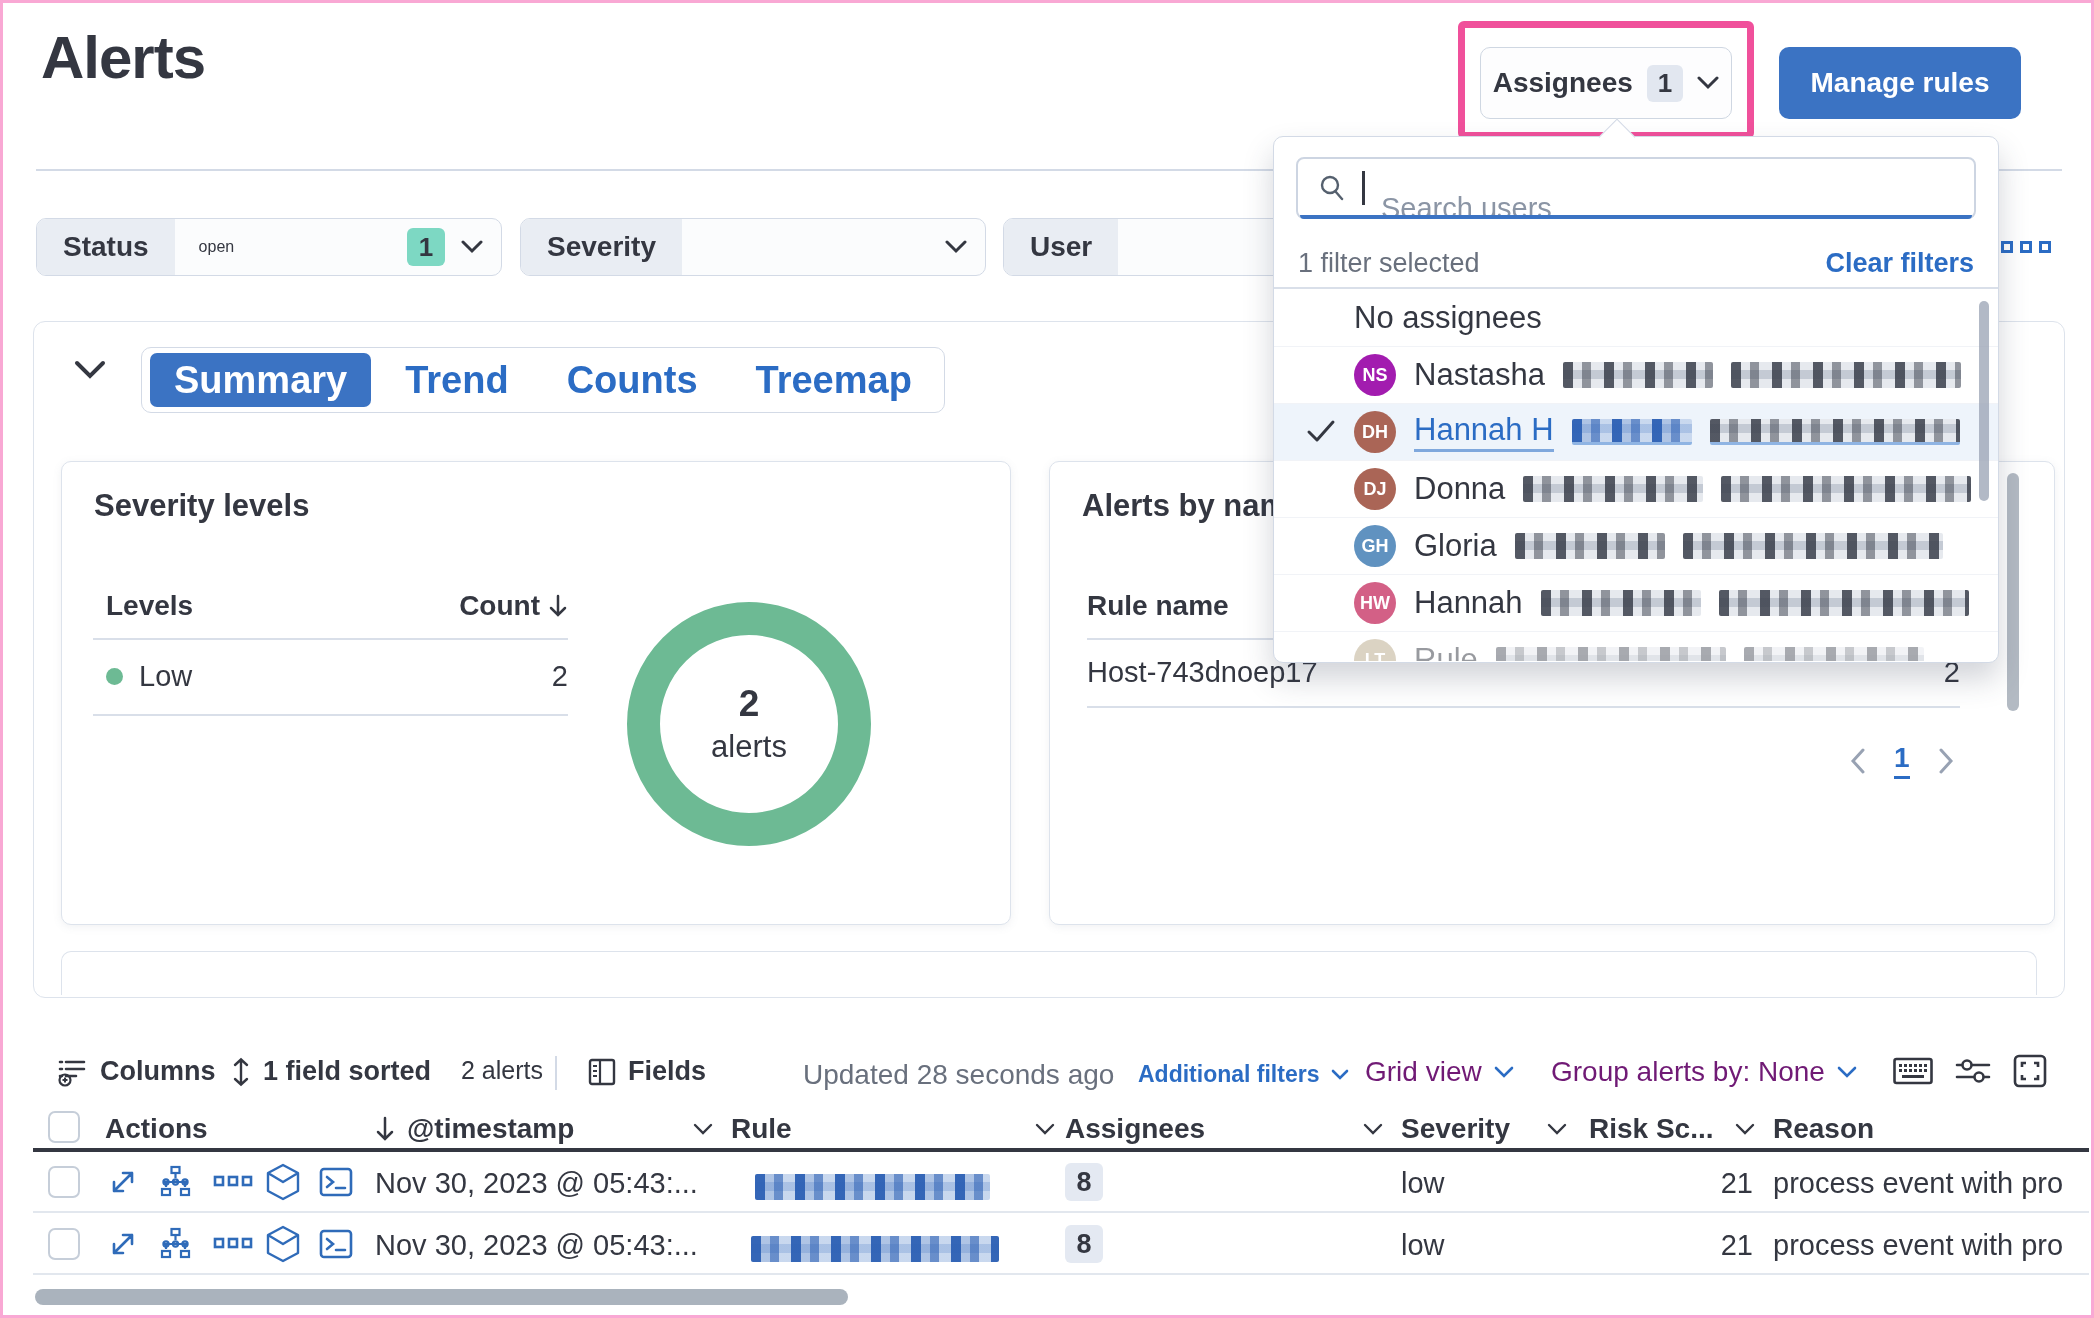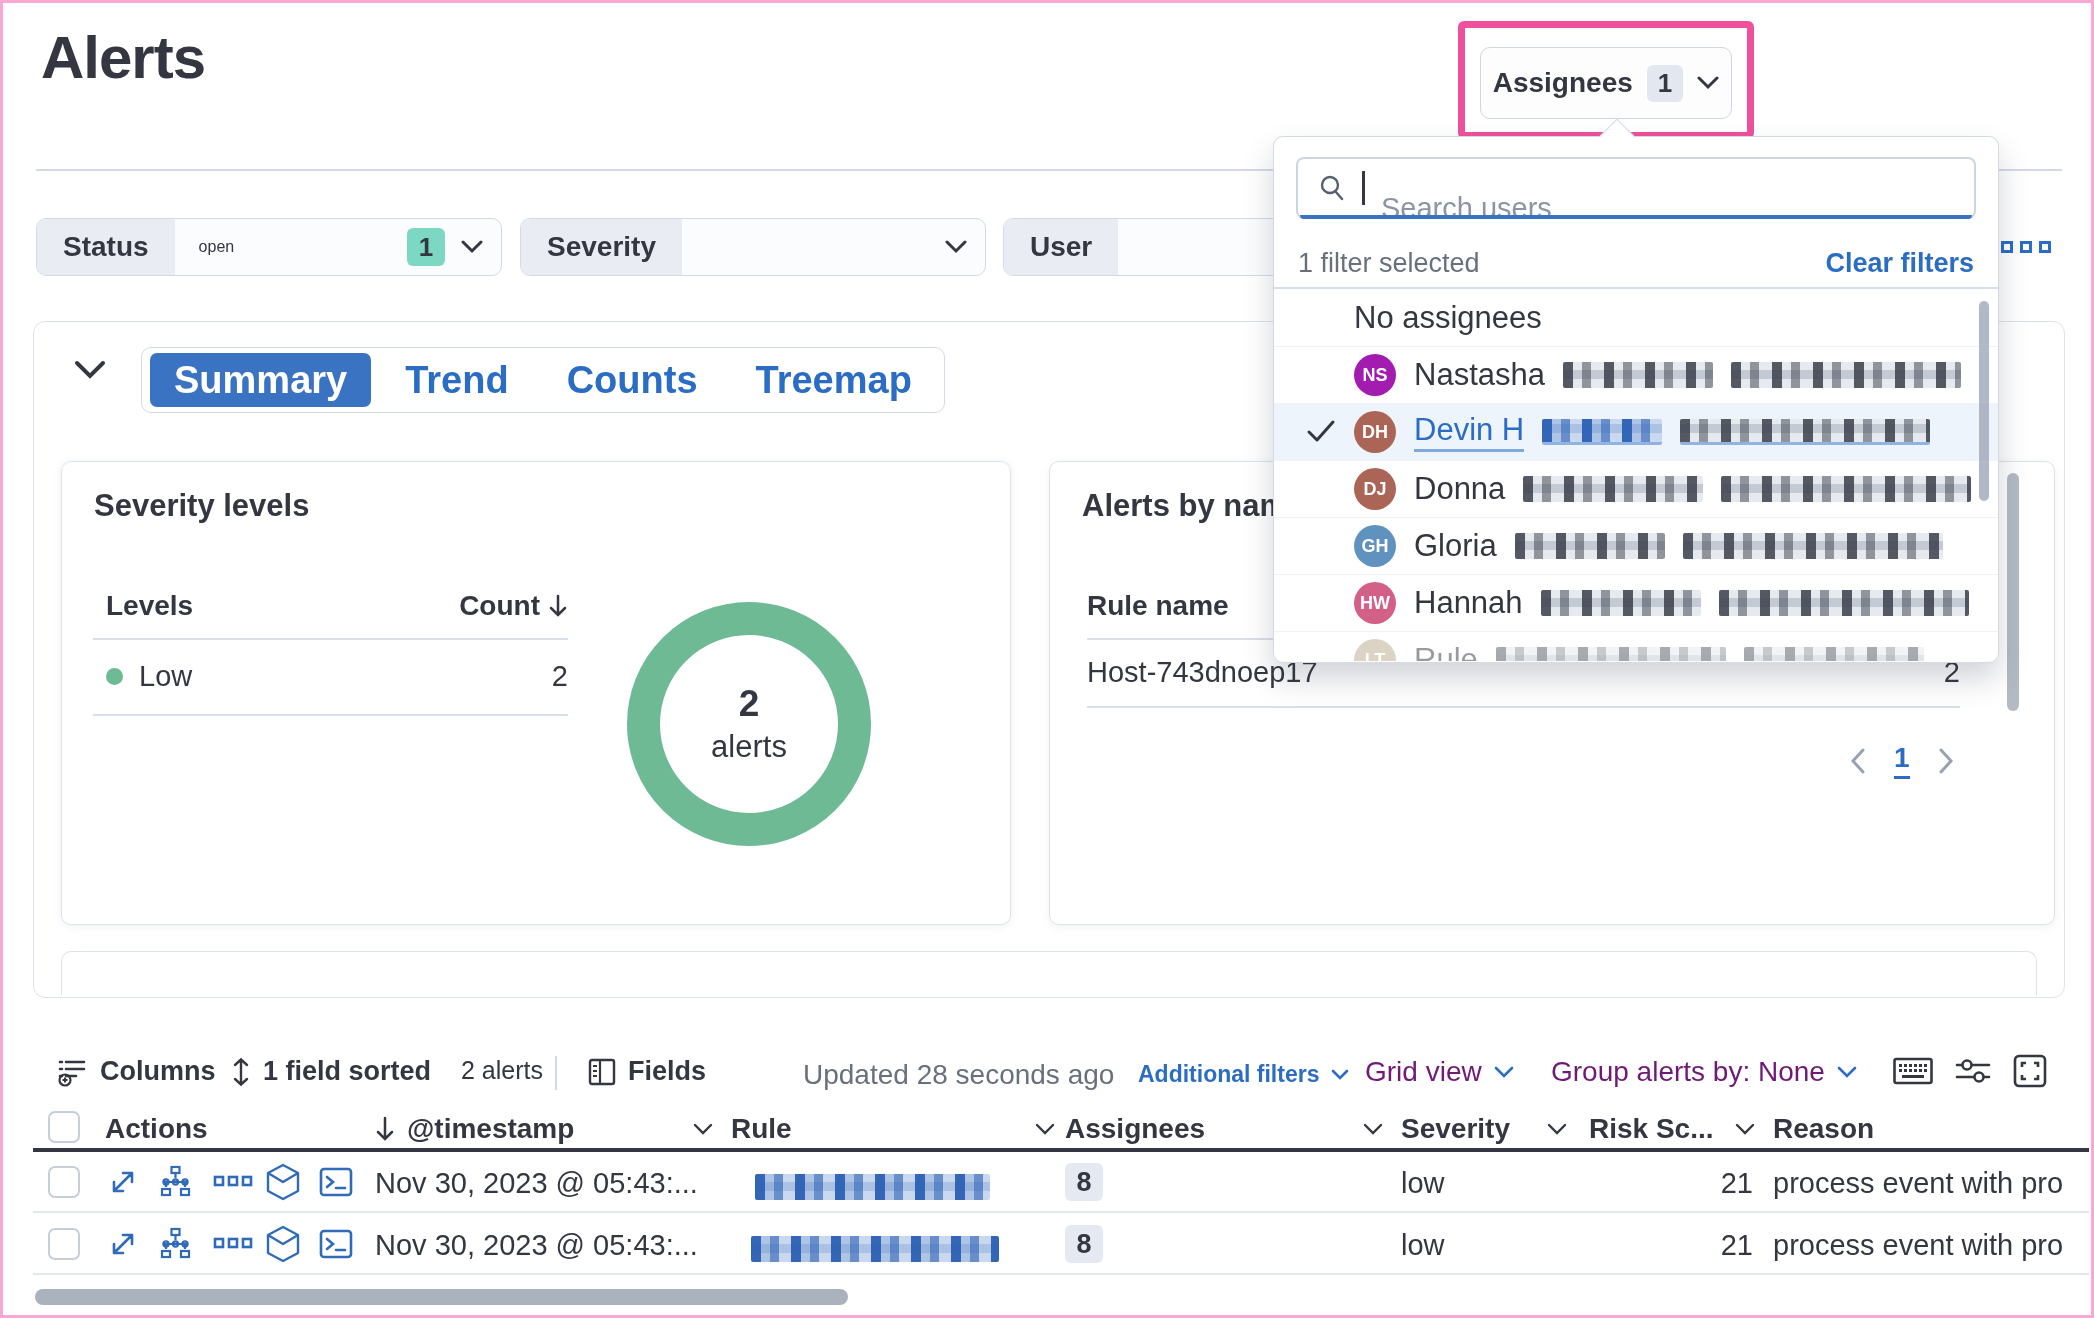--- a/index.html
+++ b/index.html
@@ -142,20 +142,23 @@
   <div class="abs hl-box"></div>
   <div class="abs assignees-btn">
     <span>Assignees</span>
     <span class="count-badge">1</span>
     <span class="icon">
       <svg width="22" height="14" viewBox="0 0 22 14">
           <path d="M2 2 L11 11 L20 2" fill="none" stroke="#343741" stroke-width="3" stroke-linecap="round"></path>
         </svg>
     </span>
   </div>
+  <div class="abs manage-btn">
+    <span>Manage rules</span>
+  </div>
   <div class="abs top-divider"></div>
 
   <div class="abs filter-group" style="left:33px;width:466px;">
     <div class="fg-label">Status</div>
     <div class="fg-value">open</div>
     <div class="fg-right">
       <span class="teal-badge" style="background-color: rgb(125, 216, 195);">1</span>
       <span class="icon">
         <svg width="22" height="14" viewBox="0 0 22 14">
             <path d="M2 2 L11 11 L20 2" fill="none" stroke="#343741" stroke-width="3" stroke-linecap="round"></path>
@@ -512,21 +515,21 @@
         <span class="redact" style="width:150px;"></span>
         <span class="redact" style="width:230px;"></span>
       </div>
       <div class="pop-item selected">
         <span class="check-pos icon">
           <svg width="30" height="26" viewBox="0 0 30 26">
               <path d="M3 14 L11 22 L27 4" fill="none" stroke="#343741" stroke-width="3" stroke-linecap="round" stroke-linejoin="round"></path>
             </svg>
         </span>
         <span class="avatar" style="background-color: rgb(170, 101, 86);">DH</span>
-        <span class="sel-name">Devin H</span>
+        <span class="sel-name">Hannah H</span>
         <span class="redact redact-blue u-line" style="width:120px;"></span>
         <span class="redact u-line" style="width:250px;"></span>
       </div>
       <div class="pop-item">
         <span class="avatar" style="background-color: rgb(170, 101, 86);">DJ</span>
         <span>Donna</span>
         <span class="redact" style="width:180px;"></span>
         <span class="redact" style="width:250px;"></span>
       </div>
       <div class="pop-item">

